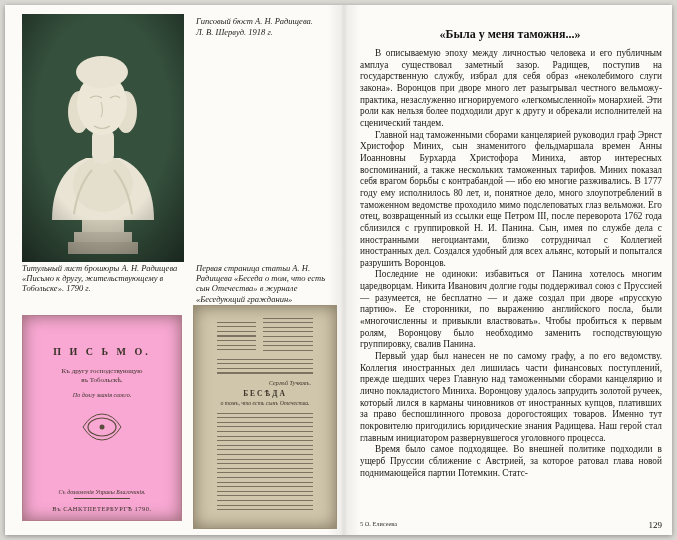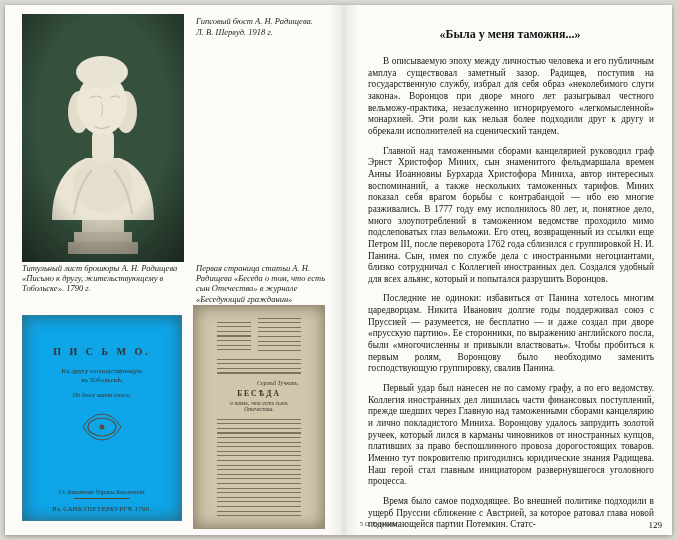--- a/index.html
+++ b/index.html
@@ -14,50 +14,50 @@
   .bust-fig{position:absolute;left:17px;top:9px;width:162px;height:248px;background:#35503d;
     box-shadow:inset 0 0 20px rgba(0,0,0,.5)}
   .bust-caption{position:absolute;left:191px;top:11px;width:132px;font-style:italic;
     font-size:8.5px;line-height:10.5px;color:#22221f}
   .cap{font-style:italic;font-size:8.5px;line-height:10.2px;color:#22221f}
   .caption-letter{position:absolute;left:17px;top:258px;width:164px}
   .caption-article{position:absolute;left:191px;top:258px;width:133px}
 
   .fig{position:absolute;box-shadow:inset 0 0 16px rgba(62,48,30,.55);border:1px solid rgba(90,75,55,.45);
     color:#3a3228;overflow:hidden}
-  .titlepage{left:17px;top:310px;width:160px;height:206px;background:#0ea5e9;text-align:center}
+  .titlepage{left:17px;top:310px;width:160px;height:206px;background:#f9a8d4;text-align:center}
   .tp-title{margin-top:30px;font-size:10px;letter-spacing:3px;font-weight:bold}
   .tp-sub{font-size:7px;margin-top:10px;line-height:9px}
   .tp-sub2{font-size:7px;line-height:9px}
   .tp-motto{font-size:6px;font-style:italic;margin-top:7px}
   .tp-ornament{margin-top:14px}
   .tp-imprint1{position:absolute;bottom:25px;left:0;width:100%;font-size:6px;font-style:italic}
   .tp-rule{position:absolute;bottom:21px;left:32%;width:36%;border-top:1px solid #55483a}
   .tp-imprint2{position:absolute;bottom:8px;left:0;width:100%;font-size:6.5px;letter-spacing:.5px}
 
-  .journal{left:188px;top:300px;width:132px;height:224px;background:#cfc6ab;padding:10px 23px}
+  .journal{left:188px;top:300px;width:144px;height:224px;background:#cfc6ab;padding:10px 23px}
   .lines{background-image:repeating-linear-gradient(to bottom,
     rgba(56,46,34,0) 0px,rgba(56,46,34,0) 1.6px,
     rgba(56,46,34,.55) 1.6px,rgba(56,46,34,.55) 2.7px,
     rgba(56,46,34,0) 2.7px,rgba(56,46,34,0) 4.6px)}
   .jr-top{display:flex;gap:7px}
   .jr-top .a{width:44%;height:30px;margin-top:4px}
   .jr-top .b{width:56%;height:37px}
   .jr-mid{height:20px;margin-top:4px}
   .jr-signature{text-align:right;font-size:6px;font-style:italic;margin:3px 2px 3px 0}
   .jr-heading{text-align:center;font-size:7.5px;letter-spacing:2px;margin-top:3px;font-weight:bold}
   .jr-subheading{text-align:center;font-size:5.8px;font-style:italic;margin:2px 0 5px}
   .jr-block2{height:102px}
 
   
   .article-title{position:absolute;left:352px;top:22px;width:306px;text-align:center;
     font-weight:bold;font-size:12px;color:#101010}
   .article-body{position:absolute;left:355px;top:43px;width:302px;font-size:9.3px;
     line-height:11.65px;text-align:justify;color:#171715}
-  .article-body p{margin:8px;text-indent:15px}
+  .article-body p{margin:0;text-indent:15px}
   .article-footer{position:absolute;left:355px;top:515px;width:302px;display:flex;
     justify-content:space-between;align-items:flex-start}
   .print-signature{font-size:6.3px;color:#34342f}
   .page-number{font-size:9px;color:#101010}
 </style>
 </head>
 <body>
 
 <div class="spread">
   <div class="gutter"></div>

